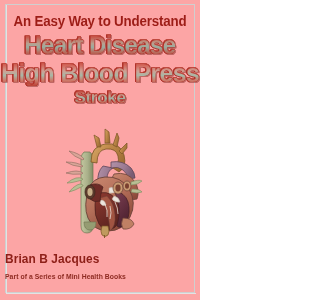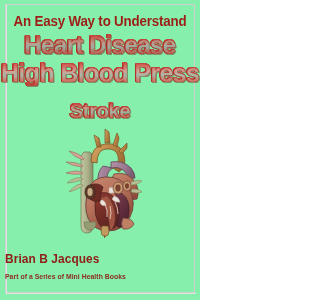--- a/index.html
+++ b/index.html
@@ -11,21 +11,21 @@
     width: 200px;
     height: 300px;
     overflow: hidden;
     font-family: "Liberation Sans", sans-serif;
   }
 
   .book-cover {
     position: relative;
     width: 200px;
     height: 300px;
-    background: #86efac;
+    background: #fca5a5;
     box-sizing: border-box;
     overflow: hidden;
   }
 
   
   .page-frame {
     position: absolute;
     left: 5px;
     top: 4px;
     right: 5px;
@@ -104,24 +104,24 @@
     background-image: linear-gradient(180deg,
         #c3453a 0%,
         #d2685c 18%,
         #cfa194 40%,
         #a9b7a6 58%,
         #cc7a6a 78%,
         #bc4135 100%);
   }
 
   .line-stroke {
-    font-size: 20px;
+    font-size: 17px;
     letter-spacing: -0.3px;
     transform: scaleX(1.0);
-    margin-top: 15px;
+    margin-top: 3px;
     background-image: linear-gradient(180deg,
         #bd362c 0%,
         #c85a4d 17%,
         #c2a393 40%,
         #9fb2a3 57%,
         #c5705f 78%,
         #b33a2e 100%);
   }
 
   

